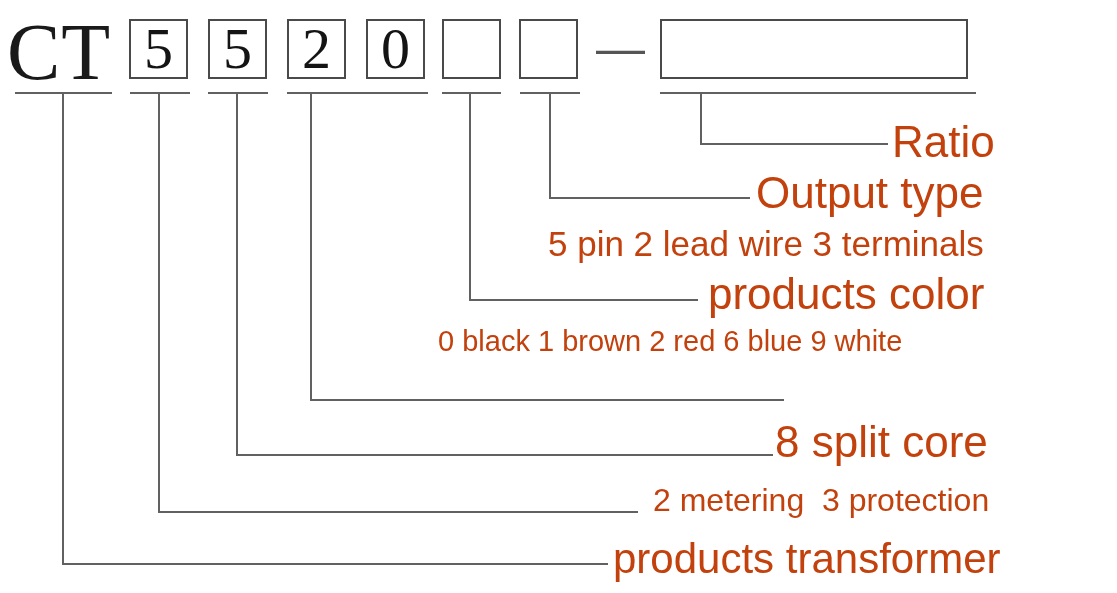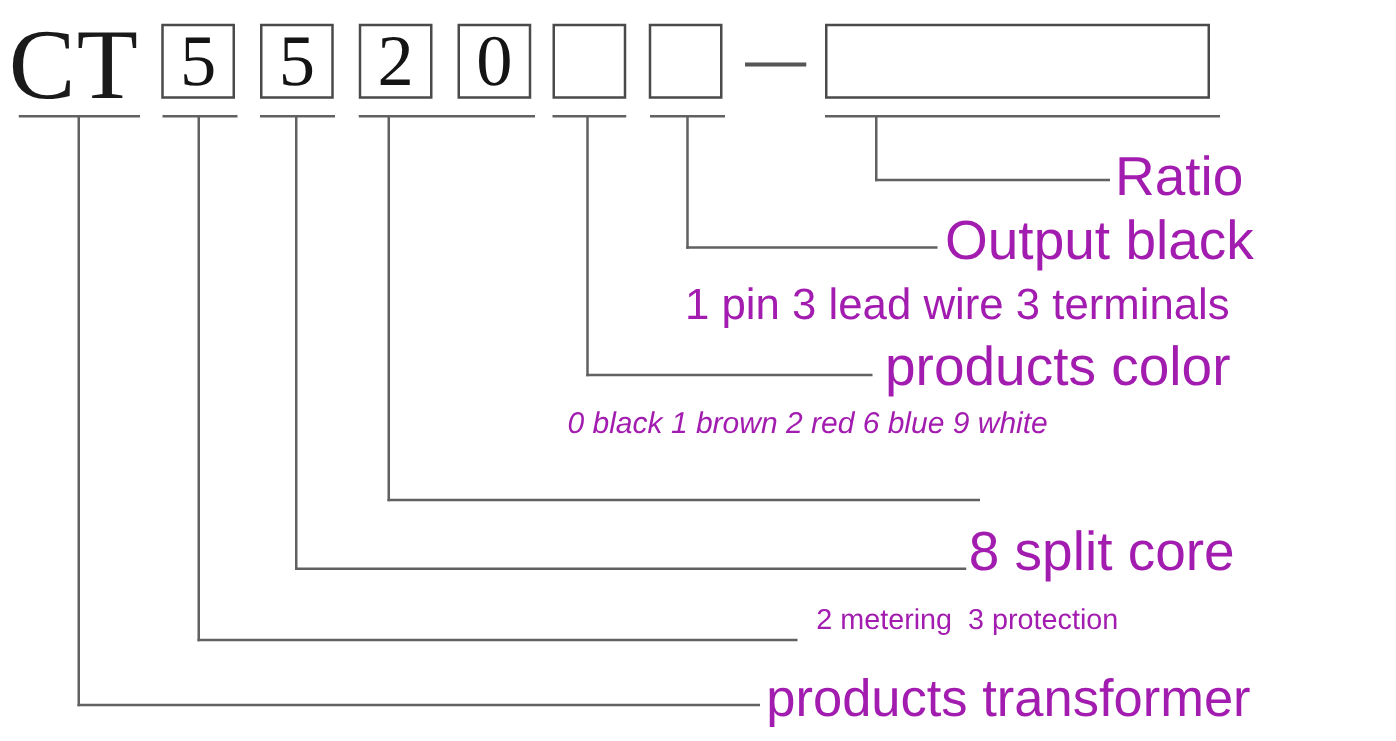--- a/index.html
+++ b/index.html
@@ -31,21 +31,21 @@
     line-height: 1;
   }
   .sep {
     color: #555555;
     line-height: 1;
     font-family: "Liberation Sans", sans-serif;
   }
   .line-h { height: 2px; background: #616161; }
   .line-v { width: 2px; background: #616161; }
   .label {
-    color: #a21caf;
+    color: #c2410c;
     line-height: 1;
     white-space: pre;
   }
 </style>
 </head>
 <body>
 
 <div id="canvas">
 
   <div class="abs prefix" style="left:7px; top:12px; font-size:80px;">CT</div>
@@ -79,21 +79,21 @@
 
   <div class="abs line-h" style="left:700px; top:143px; width:188px;"></div>
   <div class="abs line-h" style="left:549px; top:197px; width:201px;"></div>
   <div class="abs line-h" style="left:469px; top:299px; width:229px;"></div>
   <div class="abs line-h" style="left:310px; top:399px; width:474px;"></div>
   <div class="abs line-h" style="left:236px; top:454px; width:537px;"></div>
   <div class="abs line-h" style="left:158px; top:511px; width:480px;"></div>
   <div class="abs line-h" style="left:62px;  top:563px; width:546px;"></div>
 
   <div class="abs label" style="left:892px; top:120px; font-size:44px;">Ratio</div>
-  <div class="abs label" style="left:756px; top:171px; font-size:44px;">Output black</div>
-  <div class="abs label" style="left:548px; top:226px; font-size:35px;">1 pin 3 lead wire 3 terminals</div>
+  <div class="abs label" style="left:756px; top:171px; font-size:44px;">Output type</div>
+  <div class="abs label" style="left:548px; top:226px; font-size:35px;">5 pin 2 lead wire 3 terminals</div>
   <div class="abs label" style="left:708px; top:272px; font-size:44px;">products color</div>
-  <div class="abs label" style="left:454px; top:327px; font-size:24px;font-style:italic;">0 black 1 brown 2 red 6 blue 9 white</div>
+  <div class="abs label" style="left:438px; top:327px; font-size:29px;">0 black 1 brown 2 red 6 blue 9 white</div>
   <div class="abs label" style="left:775px; top:420px; font-size:44px;">8 split core</div>
-  <div class="abs label" style="left:653px; top:484px; font-size:23px;">2 metering  3 protection</div>
+  <div class="abs label" style="left:653px; top:484px; font-size:32px;">2 metering  3 protection</div>
   <div class="abs label" style="left:613px; top:538px; font-size:42px;">products transformer</div>
 
 </div>
 
 </body></html>

